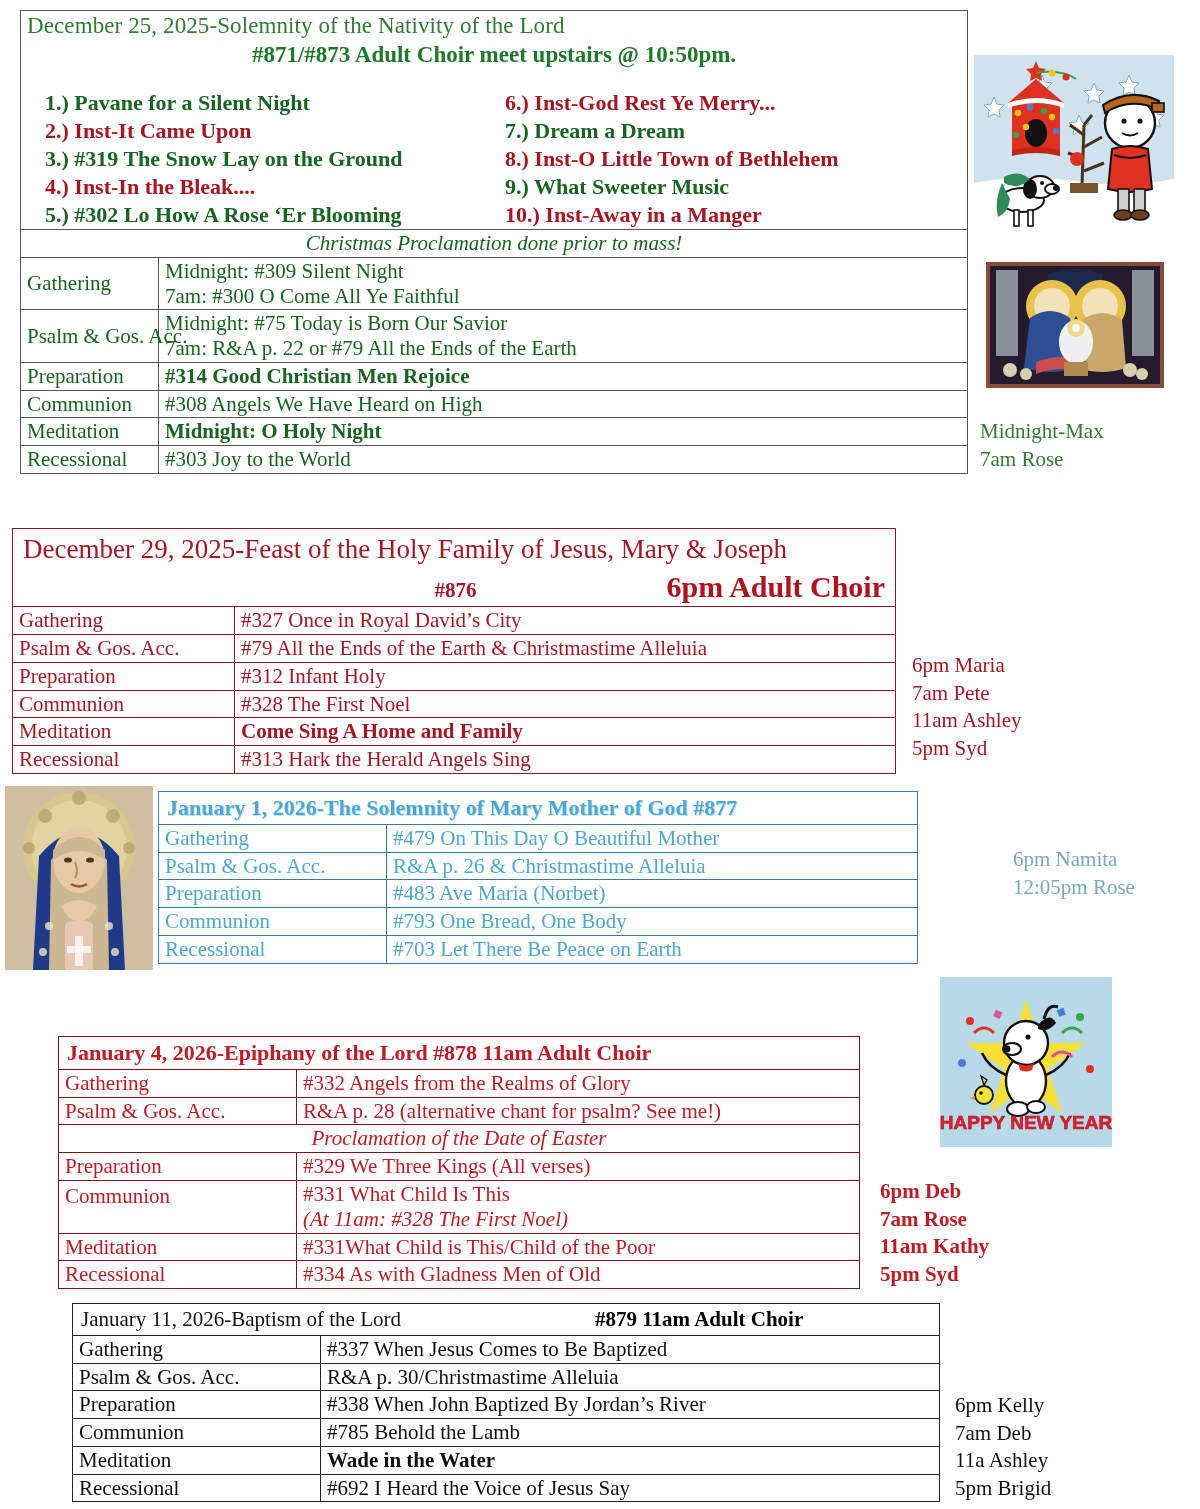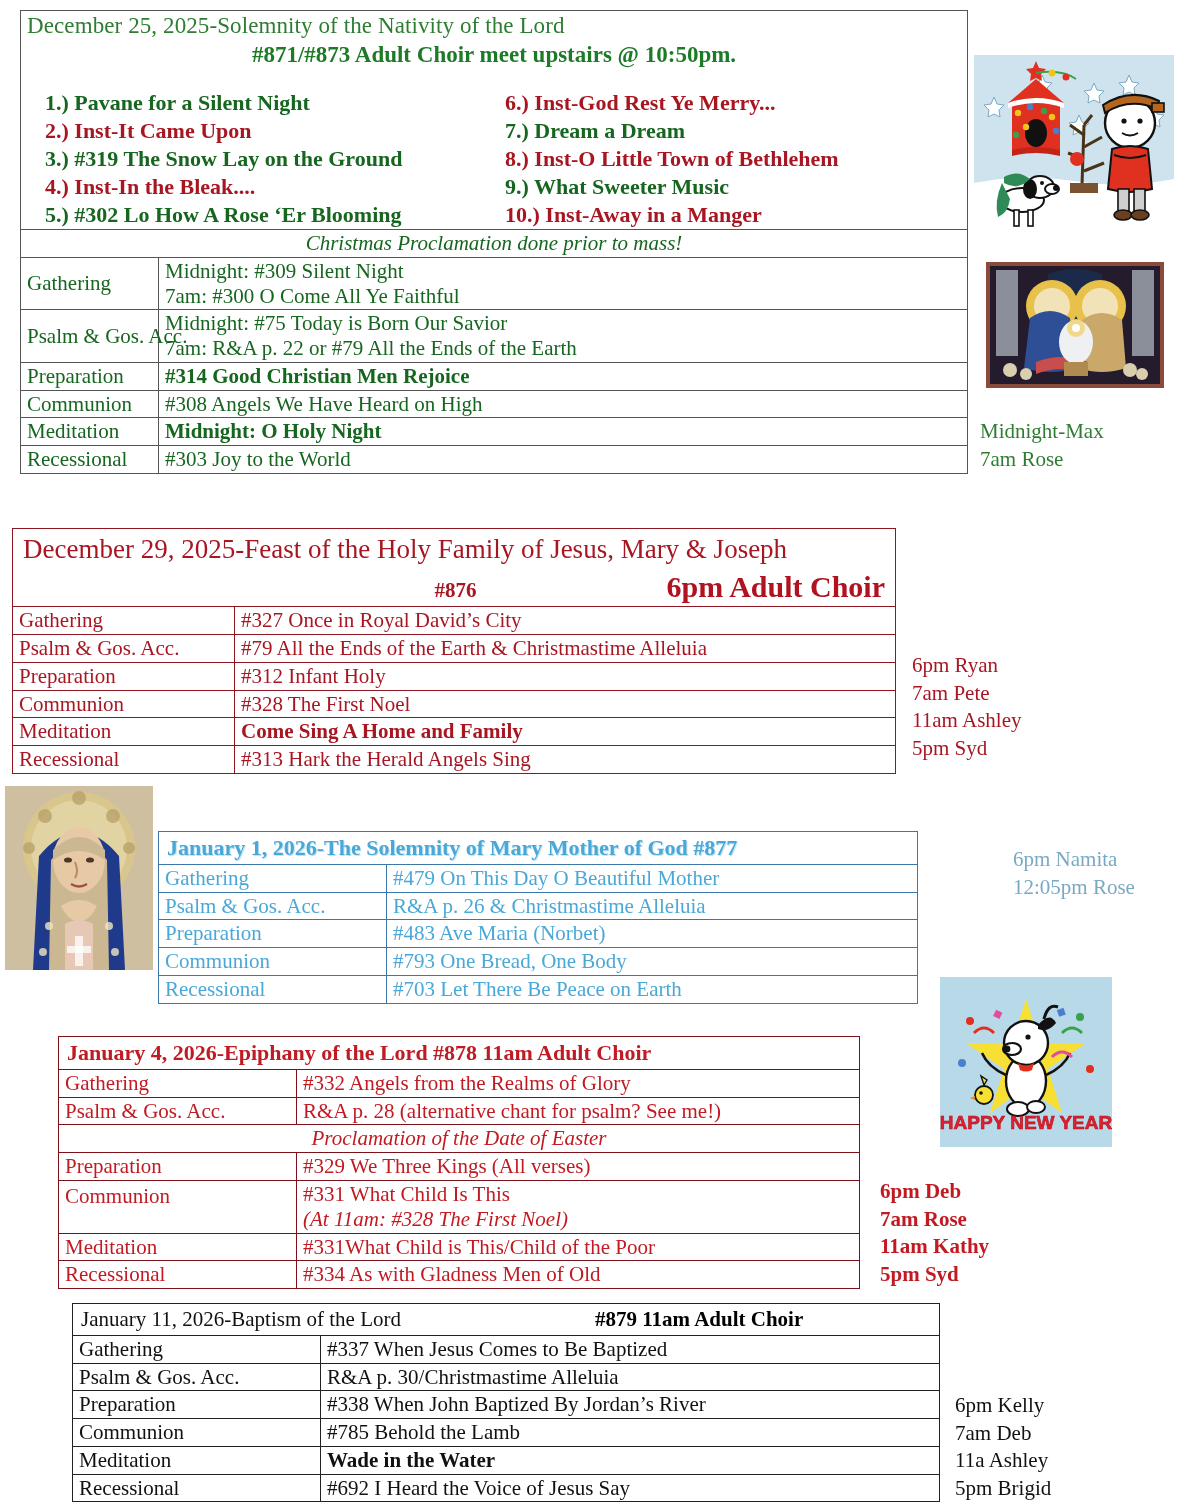--- a/index.html
+++ b/index.html
@@ -83,21 +83,21 @@
     margin-top: 3px;
     justify-content: flex-end;
   }
   .hf-num { font-size: 21px; font-weight: bold; color: #a81622; }
   .hf-choir {
     font-size: 30px; font-weight: bold; color: #b01220;
     margin-left: 190px;
   }
 
   
-  #sec-mary { left: 158px; top: 831px; width: 760px; }
+  #sec-mary { left: 158px; top: 791px; width: 760px; }
   #sec-mary table.sched { width: 760px; }
   #sec-mary td { border-color: #3b77a8; color: #4aa8d8; }
   .blue-head {
     font-size: 22px; font-weight: bold; color: #2196d4;
     text-shadow: 1px 1px 0 #bfe3f5;
   }
   .blue-txt { color: #4aa8d8; }
 
   
   #sec-epiphany { left: 58px; top: 1013px; width: 802px; }
@@ -365,21 +365,21 @@
       </tr>
       <tr>
         <td class="lbl">Recessional</td>
         <td class="val">#313 Hark the Herald Angels Sing</td>
       </tr>
     </tbody>
   </table>
 </div>
 
 <div class="abs cantors" id="cant-hf">
-  <div>6pm Ryan</div>
+  <div>6pm Maria</div>
   <div>7am Pete</div>
   <div>11am Ashley</div>
   <div>5pm Syd</div>
 </div>
 
 <div class="art" id="art-mary">
   <svg width="148" height="184" viewBox="0 0 148 184">
     <rect width="148" height="184" fill="#cdbfa0"></rect>
     <circle cx="74" cy="62" r="56" fill="#d9c68c"></circle>
     <circle cx="74" cy="62" r="48" fill="#e2d3a2"></circle>

